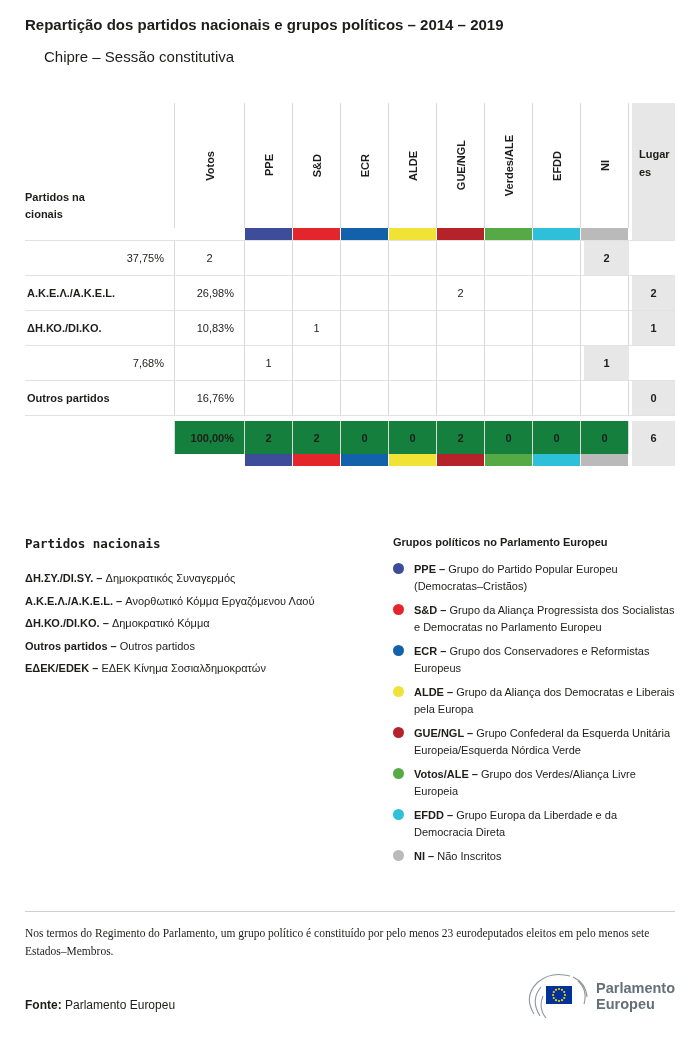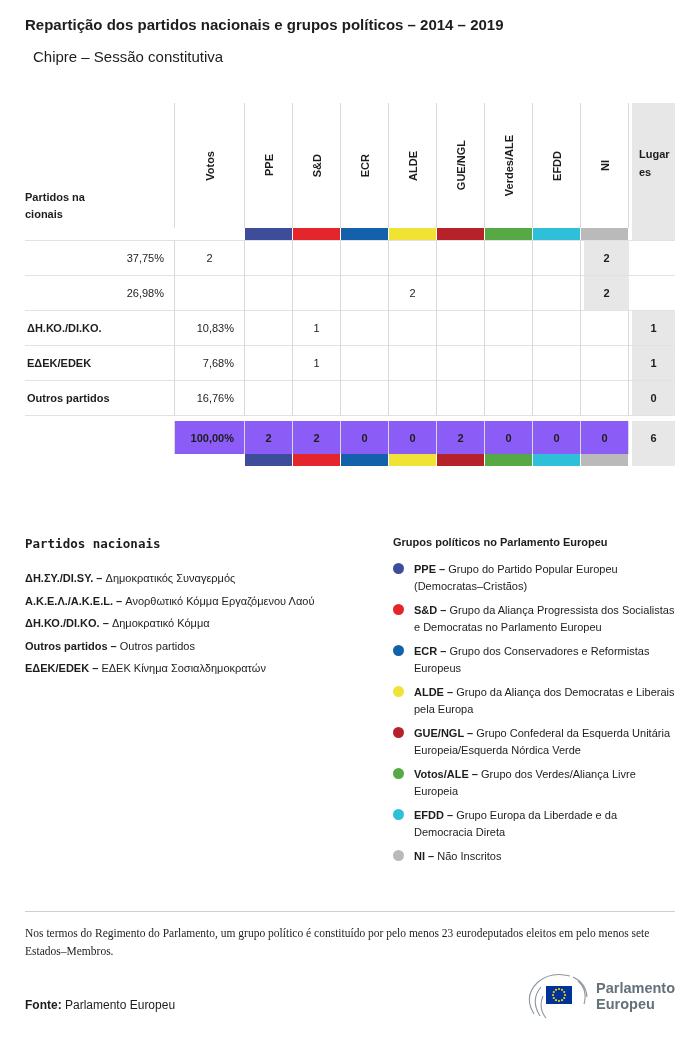--- a/index.html
+++ b/index.html
@@ -4,21 +4,21 @@
 <style>
   * { margin:0; padding:0; box-sizing:border-box; }
   html,body { background:#fff; }
   body {
     width:700px; height:1039px; overflow:hidden;
     font-family:"Liberation Sans","DejaVu Sans",sans-serif;
     color:#1d1d1b;
     padding:16px 25px 0 25px;
   }
   .page-title { font-size:15px; font-weight:bold; }
-  .page-subtitle { font-size:15px; margin-top:15px; margin-left:8px; }
+  .page-subtitle { font-size:15px; margin-top:15px; margin-left:19px; }
 
   
   .rtable { margin-top:38px; width:650px; }
   .trow { display:grid; grid-template-columns:150px 70px repeat(8,48px) 46px; }
   .c { border-right:1px solid #d9d9d9; }
   .c:last-child { border-right:none; }
 
   .thead { height:125px; }
   .thead .c { display:flex; align-items:center; justify-content:center; }
   .vert { writing-mode:vertical-rl; transform:rotate(180deg); font-weight:bold; font-size:11px; white-space:nowrap; }
@@ -34,21 +34,21 @@
 
   .data { height:35px; border-top:1px solid #e2e2e2; }
   .data .c, .total .c { display:flex; align-items:center; font-size:11px; }
   .party { font-weight:bold; padding-left:2px; }
   .votes { justify-content:flex-end; padding-right:10px; }
   .num { justify-content:center; }
   .bold { font-weight:bold; }
 
   .tspacer { height:6px; border-top:1px solid #e2e2e2; }
   .total { height:33px; }
-  .total .c { background:#8b5cf6; font-weight:bold; }
+  .total .c { background:#15803d; font-weight:bold; }
   .total .c:first-child { background:transparent; }
   .total .lug { background:#e7e7e7; }
 
   
   .legend { display:flex; margin-top:70px; }
   .legend-left { width:368px; }
   .legend-left-title { font-family:"DejaVu Sans Mono","Liberation Mono",monospace; font-weight:bold; font-size:12.5px; margin-bottom:21px; }
   .pitem { font-size:11px; margin-bottom:10.5px; }
   .b { font-weight:bold; }
   .legend-right { width:282px; }
@@ -129,20 +129,21 @@
     <div class="c num"></div>
     <div class="c num"></div>
     <div class="c num"></div>
     <div class="c num"></div>
     <div class="c num"></div>
     <div class="c num"></div>
     <div class="c lug num bold">2</div>
   </div>
 
   <div class="trow data">
+    <div class="c party">Α.Κ.Ε.Λ./A.K.E.L.</div>
     <div class="c votes">26,98%</div>
     <div class="c num"></div>
     <div class="c num"></div>
     <div class="c num"></div>
     <div class="c num"></div>
     <div class="c num">2</div>
     <div class="c num"></div>
     <div class="c num"></div>
     <div class="c num"></div>
     <div class="c lug num bold">2</div>
@@ -156,21 +157,20 @@
     <div class="c num"></div>
     <div class="c num"></div>
     <div class="c num"></div>
     <div class="c num"></div>
     <div class="c num"></div>
     <div class="c num"></div>
     <div class="c lug num bold">1</div>
   </div>
 
   <div class="trow data">
-    <div class="c party">ΕΔΕΚ/EDEK</div>
     <div class="c votes">7,68%</div>
     <div class="c num"></div>
     <div class="c num">1</div>
     <div class="c num"></div>
     <div class="c num"></div>
     <div class="c num"></div>
     <div class="c num"></div>
     <div class="c num"></div>
     <div class="c num"></div>
     <div class="c lug num bold">1</div>

